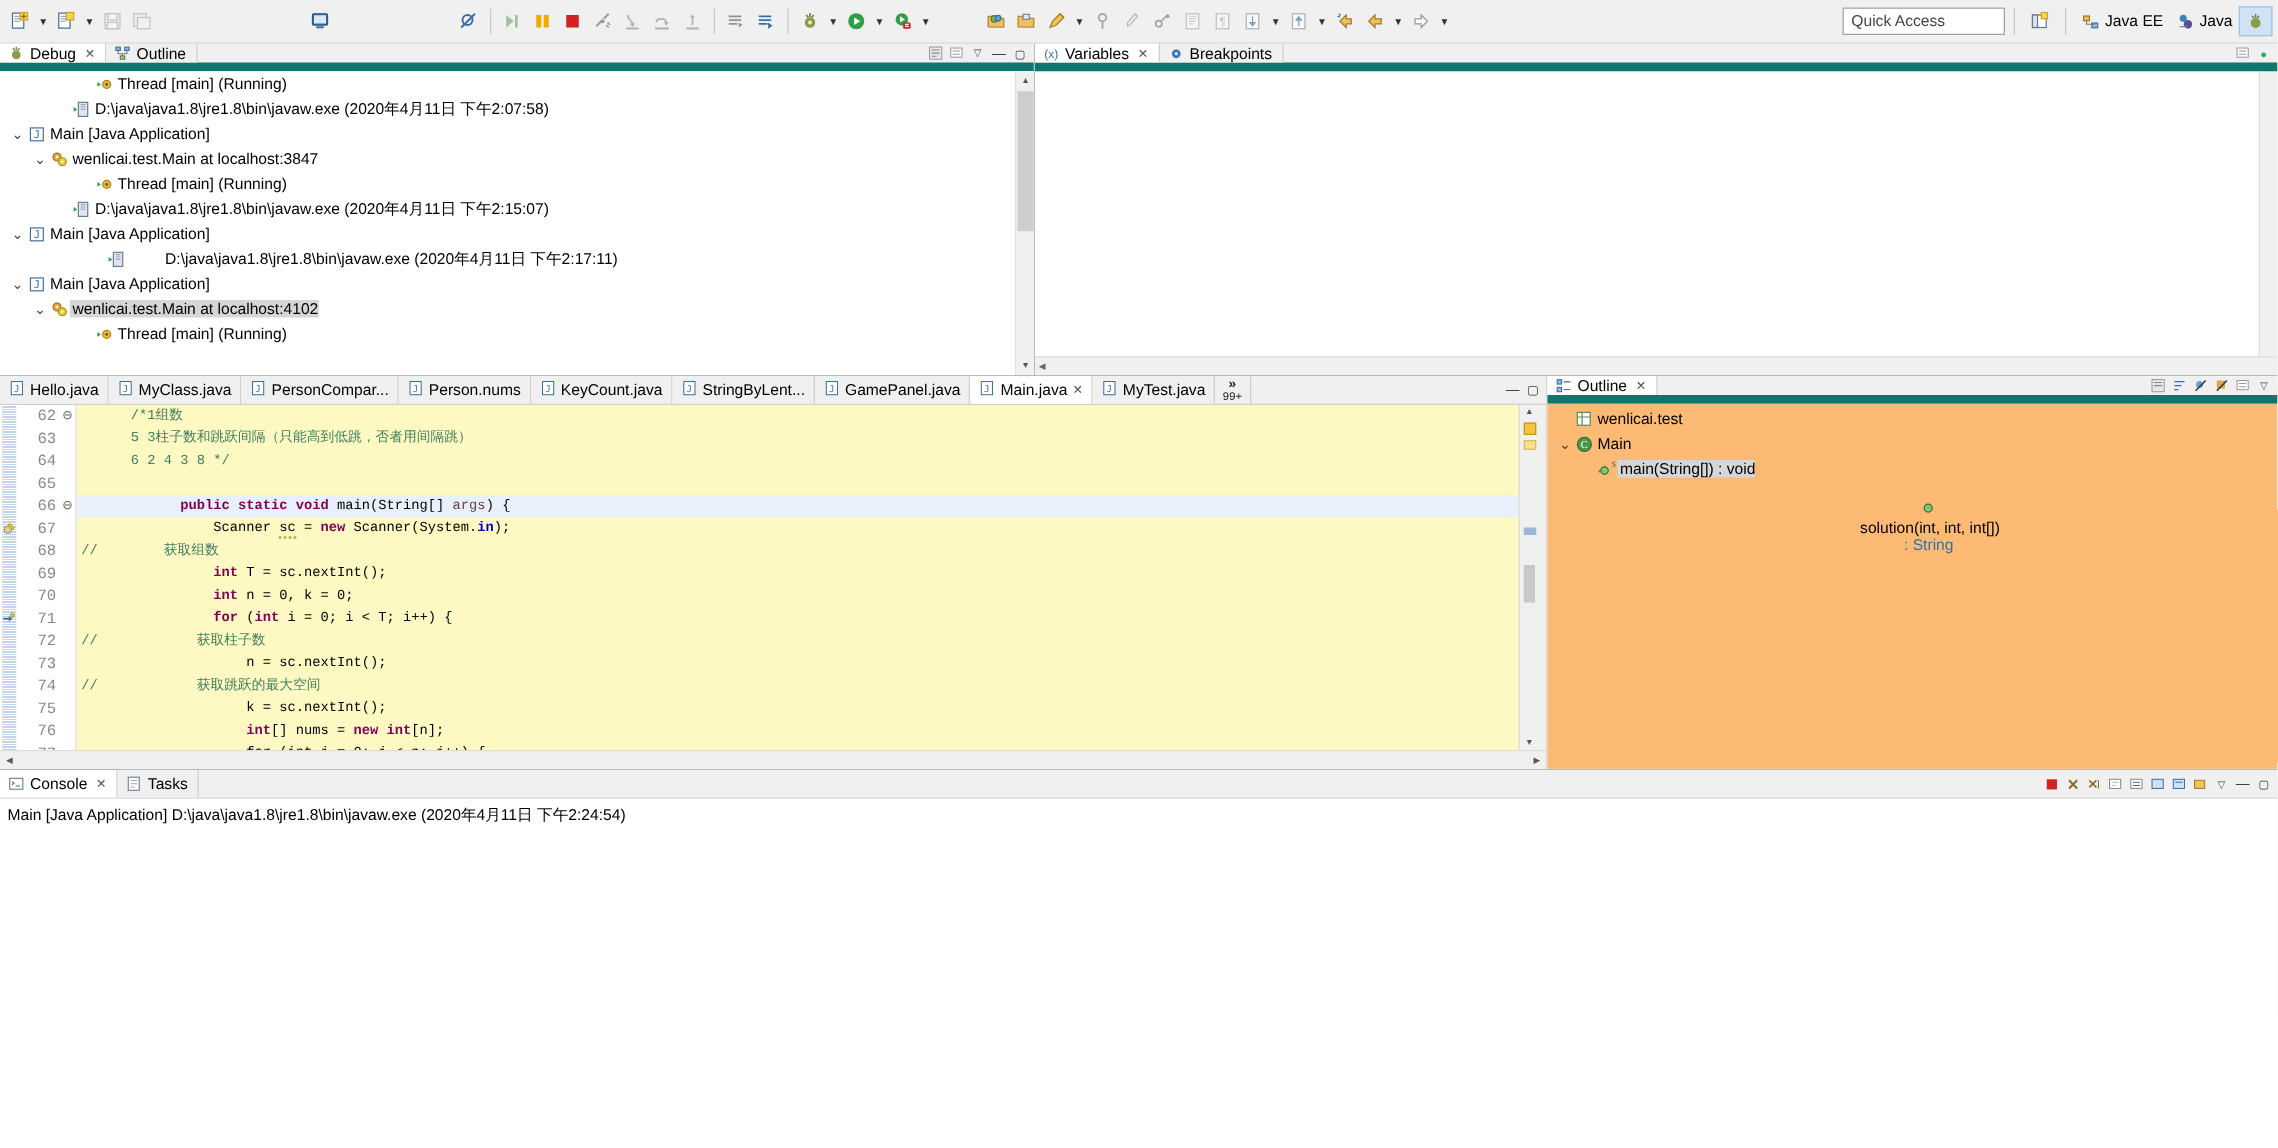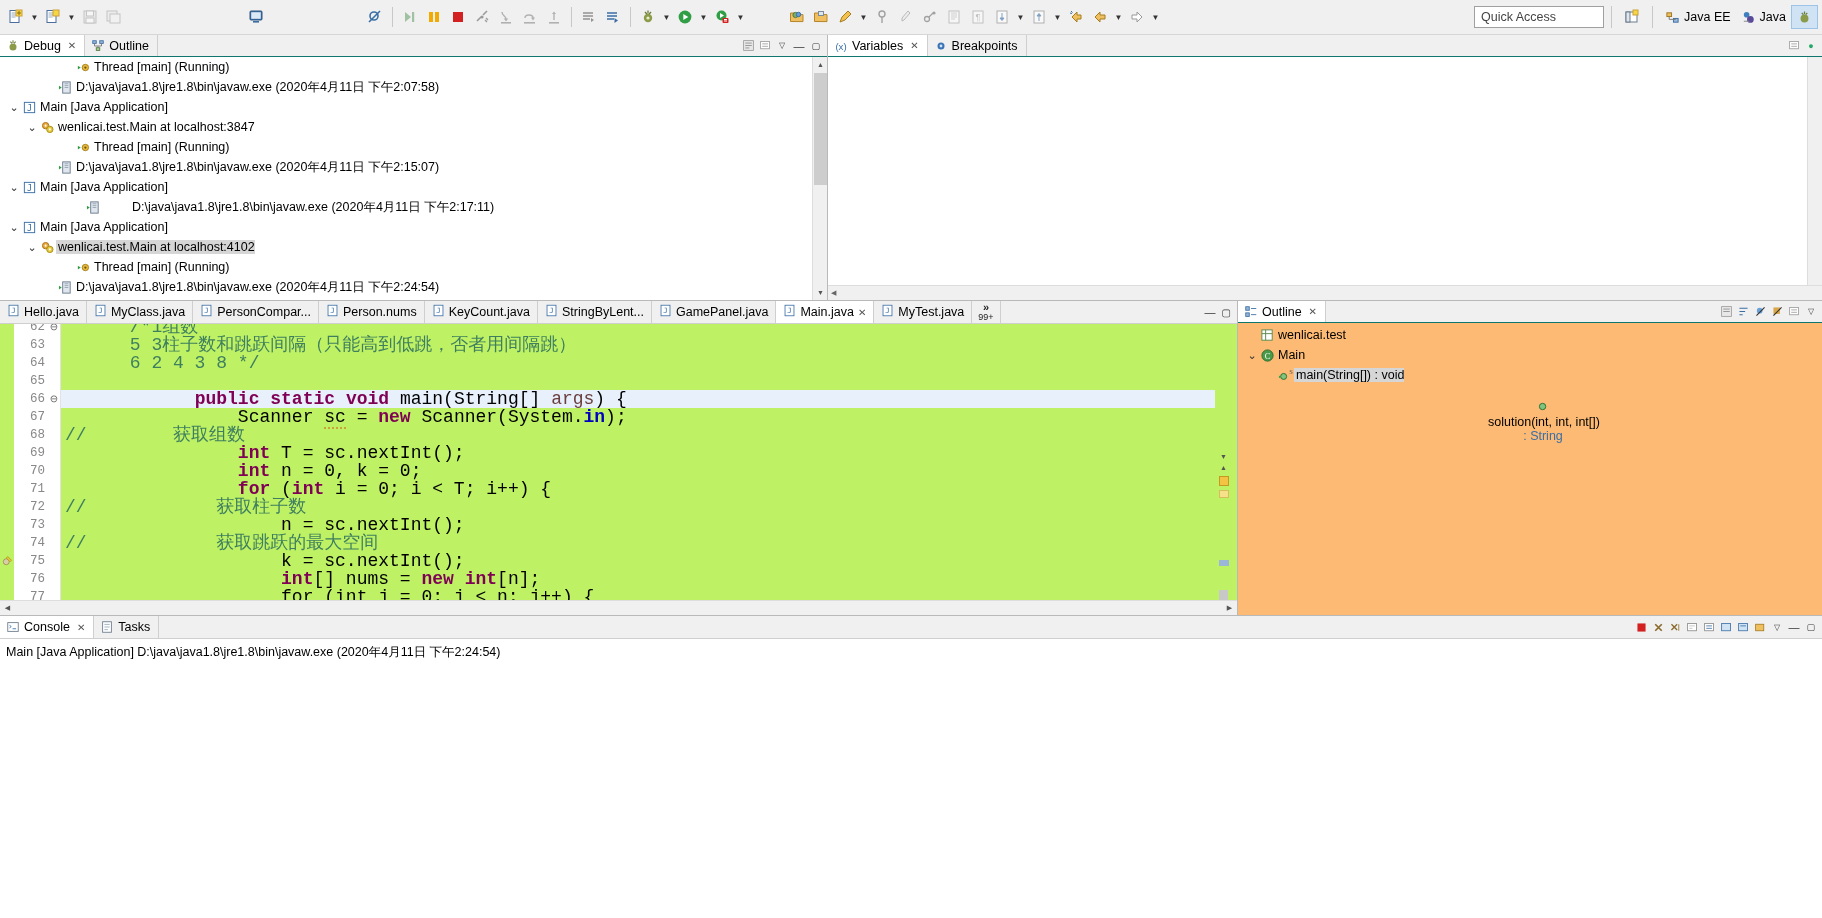--- a/index.html
+++ b/index.html
@@ -55,21 +55,21 @@
 
   
   .row-top { display:flex; height:265px; min-height:265px; }
   .debug-panel { width:828px; border-right:1px solid #b9b9b9; display:flex; flex-direction:column; background:#fff;}
   .vars-panel { flex:1; display:flex; flex-direction:column; background:#fff; }
 
   .view-tabbar {
     height:22px; min-height:22px;
     background:#f0f0f0;
     display:flex; align-items:stretch;
-    border-bottom:1px solid #0f766e;
+    border-bottom:7px solid #0f766e;
     position:relative;
   }
   .vtab {
     display:flex; align-items:center; gap:4px;
     padding:0 8px 0 6px;
     font-size:12.5px;
     border-right:1px solid #cfcfcf;
     background:#f0f0f0;
     color:#000;
   }
@@ -120,39 +120,39 @@
   }
   .etab.sel { background:#fff; }
   .etab .xmark { font-size:10px; color:#555; }
   .etab-more {
     display:flex; flex-direction:column; align-items:center; justify-content:center;
     padding:0 6px; font-size:9px; color:#222; border-right:1px solid #cfcfcf;
     line-height:1;
   }
   .etab-tools { margin-left:auto; display:flex; align-items:center; gap:6px; padding-right:6px; }
 
-  .code-wrap { flex:1; display:flex; position:relative; overflow:hidden; background:#bef264;align-items:center; }
+  .code-wrap { flex:1; display:flex; position:relative; overflow:hidden; background:#fef9c3; }
   .mark-col { width:14px; background:#fff; position:relative; flex:0 0 14px; }
   .mark-col .hatch {
     position:absolute; left:2px; top:0; width:11px; height:100%;
     background:
       repeating-linear-gradient(0deg, #b9cde5 0 1px, #ffffff 1px 2px),
       repeating-linear-gradient(90deg, #b9cde5 0 1px, #ffffff 1px 2px);
     opacity:.85;
   }
   .gutter {
     width:34px; flex:0 0 34px; background:#fff; text-align:right;
     padding-right:3px; color:#888;
     font-family:"Liberation Mono", monospace; font-size:12.5px;
   }
   .fold-col { width:13px; flex:0 0 13px; background:#fff; border-right:1px solid #e2e2e2; position:relative;}
   .code-lines {
     flex:1; position:relative; overflow:hidden;
     font-family:"Liberation Mono", monospace;
-    font-size:18px; white-space:pre;
+    font-size:11px; white-space:pre;
   }
   .cl { height:18px; line-height:18px; padding-left:4px; }
   .cl.hl { background:#e8f0fc; }
   .gl { height:18px; line-height:18px; }
   .fl { height:18px; line-height:18px; text-align:center; font-size:10px; color:#666; }
 
   .kw { color:#7f0055; font-weight:bold; }
   .cm { color:#3f7f5f; }
   .fld { color:#0000c0; font-weight:bold; }
   .pl { color:#000; }
@@ -611,31 +611,20 @@
           <div class="tnode" style="padding-left: 62px;">
             <span class="twisty"></span>
             <span class="ticon">
               <svg width="15" height="15" viewBox="0 0 16 16">
                 <path d="M2 6l3 2-3 2z" fill="#2f9e44"></path>
                 <circle cx="10" cy="8" r="3.4" fill="#e8b93a" stroke="#a8801c"></circle>
                 <circle cx="10" cy="8" r="1.2" fill="#6b5310"></circle>
               </svg>
             </span>
             <span class="tlabel">Thread [main] (Running)</span>
-          </div>
-          <div class="tnode" style="padding-left: 44px;">
-            <span class="twisty"></span>
-            <span class="ticon">
-              <svg width="15" height="15" viewBox="0 0 16 16">
-                <rect x="5" y="2" width="8" height="12" fill="#dfe6ee" stroke="#6b7b8c"></rect>
-                <path d="M7 4h4M7 6h4M7 8h4" stroke="#9aa8b5"></path>
-                <path d="M1 6l3 2-3 2z" fill="#2f9e44"></path>
-              </svg>
-            </span>
-            <span class="tlabel">D:\java\java1.8\jre1.8\bin\javaw.exe (2020年4月11日 下午2:24:54)</span>
           </div>
         </div>
     </div>
 
     <div class="vars-panel">
       <div class="view-tabbar">
         <div class="vtab sel">
           <svg class="ico" width="14" height="14" viewBox="0 0 16 16">
               <text x="8" y="12" font-size="11" text-anchor="middle" fill="#3a6ea5">(x)</text>
             </svg>

